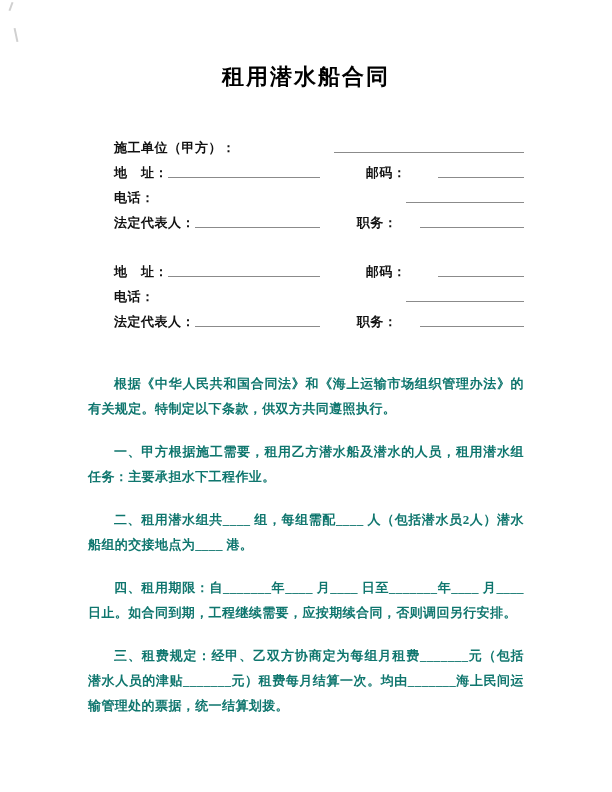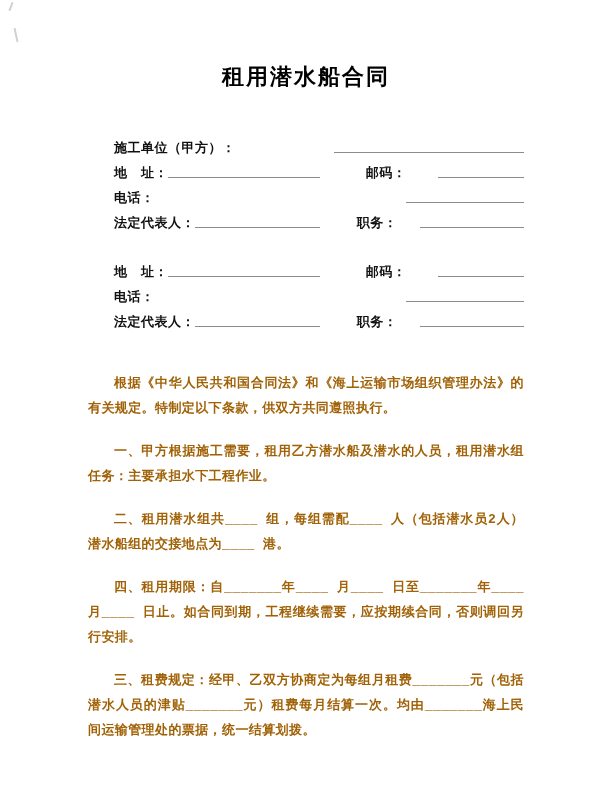--- a/index.html
+++ b/index.html
@@ -3,21 +3,21 @@
 <meta charset="utf-8">
 <style>
   html,body{margin:0;padding:0;background:#ffffff;}
   .page{
     position:relative;
     width:612px;height:792px;
     background:#ffffff;
     box-sizing:border-box;
     padding:62px 88px 0 88px;
     color:#111;
-    font-family:Liberation Mono, monospace;
+    font-family:Liberation Serif, serif;
     font-weight:bold;
     overflow:hidden;
   }
   .artifact{position:absolute;opacity:.35;border-left:2px solid #777;}
   .a1{left:10px;top:2px;height:9px;transform:rotate(20deg);}
   .a2{left:15px;top:28px;height:14px;transform:rotate(-12deg);}
   h1.title{
     margin:0 0 40px 0;
     text-align:center;
     font-size:22px;
@@ -46,21 +46,21 @@
   .grow{flex:1;margin-right:14px;}
   .w190{width:190px}.w168{width:168px}.w118{width:118px}.w86{width:86px}.w104{width:104px}
   .paragraphs{margin:0;}
   p.para{
     margin:16px 0 18px 0;
     font-size:13px;
     line-height:25px;
     text-indent:2em;
     text-align:justify;
     letter-spacing:.4px;
-    color:#a16207;
+    color:#0f766e;
   }
 </style>
 </head>
 <body>
 
 <div class="page">
 
   <div class="artifact a1"></div>
   <div class="artifact a2"></div>
 

